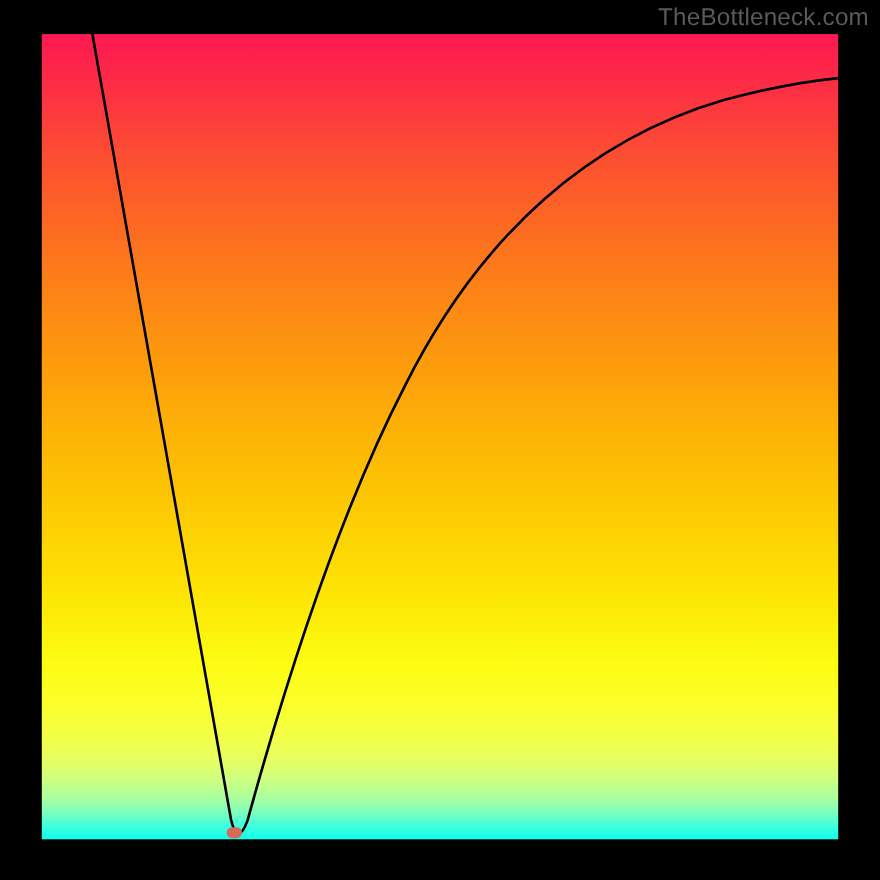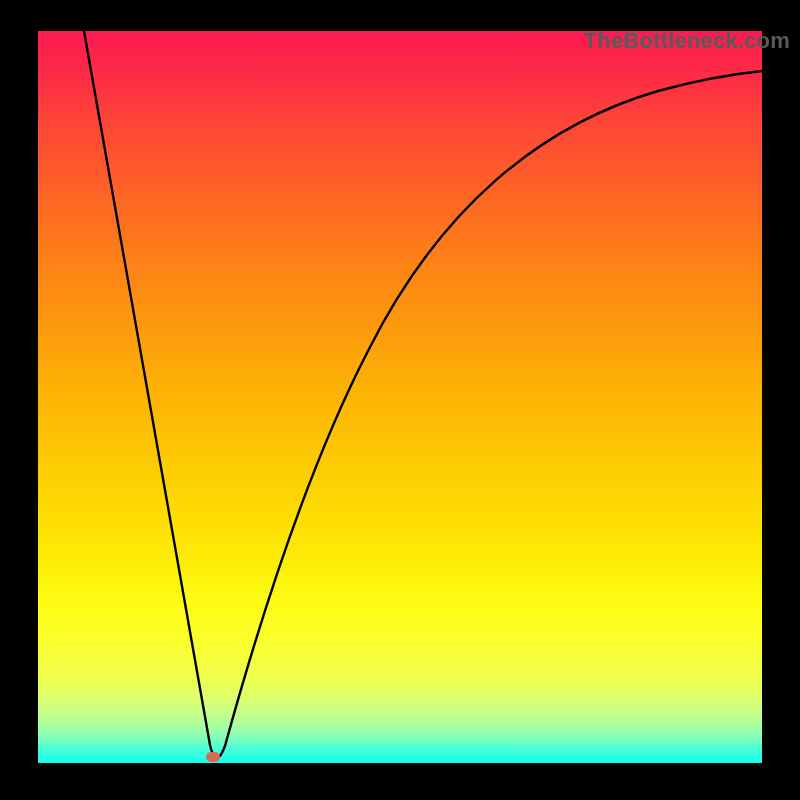--- a/index.html
+++ b/index.html
@@ -10,25 +10,24 @@
     height: 800px;
     position: relative;
     background: #000;
   }
   .attribution {
     position: absolute;
     top: 3px;
     right: 10px;
     font-family: Arial, Helvetica, sans-serif;
     font-size: 22px;
-    font-weight: bold;
+    font-weight: normal;
     color: #5a5a5a;
     letter-spacing: 0.2px;
     z-index: 10;
-    margin-top: 25px;
   }
   .plot {
     position: absolute;
     left: 38px;
     top: 31px;
     width: 724px;
     height: 732px;
     
     background: linear-gradient(to bottom,
       #fd1952 0%,

